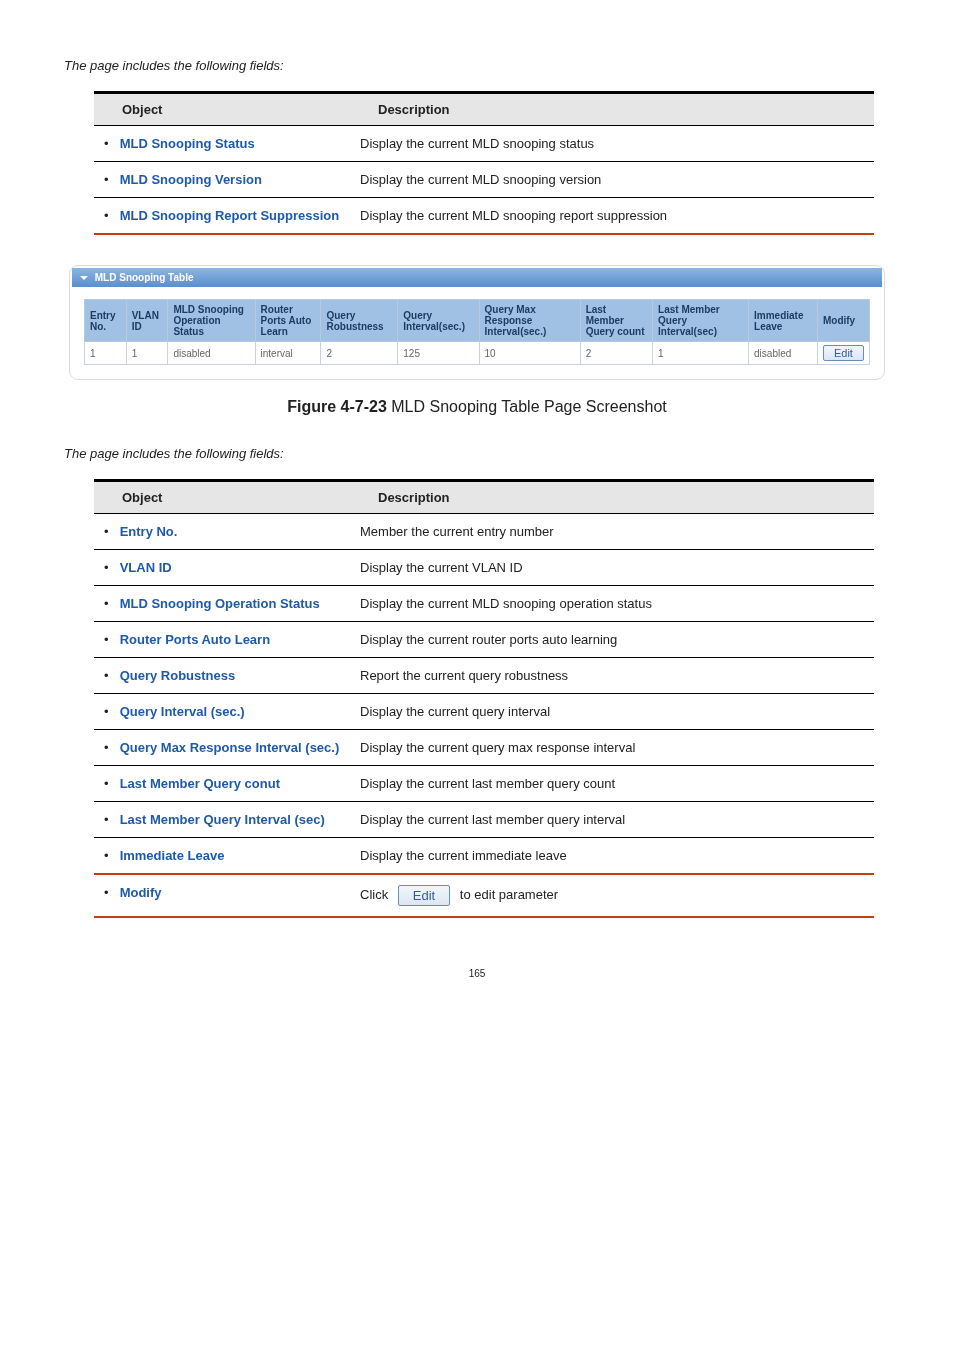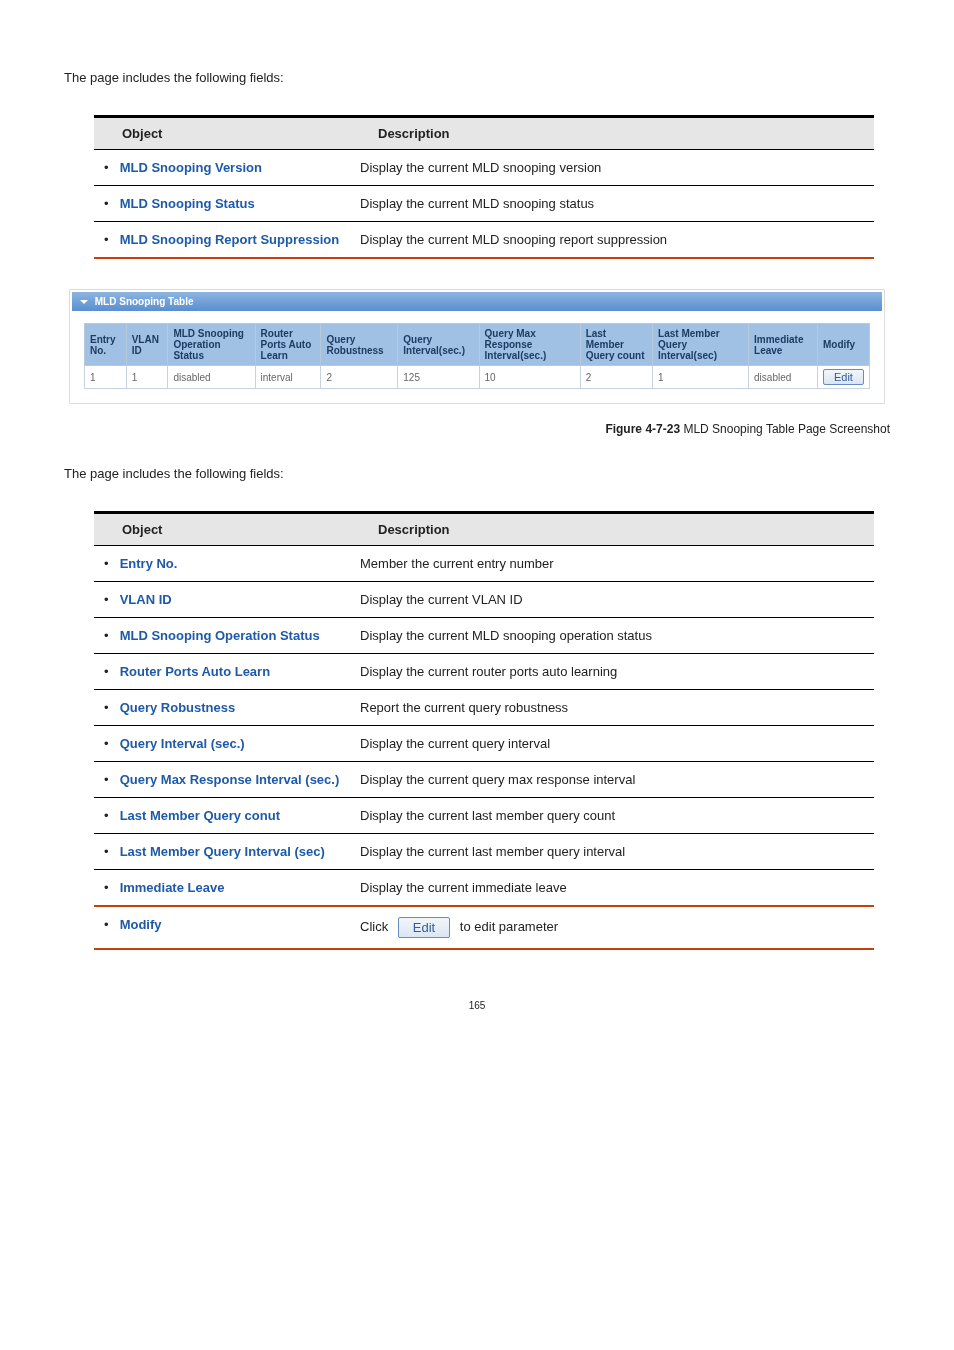--- a/index.html
+++ b/index.html
@@ -1,57 +1,57 @@
 <!DOCTYPE html>
 <html><head>
 <meta charset="utf-8">
 <style>
   body{font-family:Arial,Helvetica,sans-serif;font-size:13px;color:#222;margin:40px 64px 40px 64px;}
-  .intro{margin:30px 0;}
+  .intro{margin:18px 0;font-style:italic;}
   .obj-table{border-collapse:collapse;width:780px;margin-left:30px;}
   .obj-table th{background:#e6e6e6;text-align:left;padding:8px 28px;font-weight:bold;border-top:3px solid #000;border-bottom:1px solid #000;}
   .obj-table td{padding:10px 10px;border-bottom:1px solid #000;vertical-align:top;}
   .obj-table tr:last-child td{border-bottom:2px solid #c2410c;}
   .obj-cell{width:200px;}
   .bullet{display:inline-block;width:12px;}
   .obj-label{color:#1e5aa8;font-weight:bold;}
   
-  .shot-outer{background:#fff;border:1px solid #dcdcdc;border-radius:1px;width:810px;margin:30px auto 0 auto;padding:2px;}
+  .shot-outer{background:#fff;border:1px solid #dcdcdc;border-radius:9px;width:810px;margin:30px auto 0 auto;padding:2px;}
   .panel-titlebar{background:linear-gradient(#8cb5e0,#5a8ecf);color:#fff;font-size:10px;padding:4px 8px;font-weight:bold;position:relative;}
   .panel-titlebar .caret{display:inline-block;width:0;height:0;border-left:4px solid transparent;border-right:4px solid transparent;border-top:4px solid #fff;margin-right:4px;vertical-align:middle;}
   .panel-body{padding:12px;}
   .data-table{border-collapse:collapse;width:100%;font-size:10px;}
   .data-table th{background:#a0c1e3;color:#1e3c63;text-align:left;padding:4px 5px;border:1px solid #b7c9dd;font-weight:bold;}
   .data-table td{background:#fff;border:1px solid #c7d3e0;padding:3px 5px;color:#666;}
   .edit-btn{display:inline-block;border:1px solid #6a8bbf;background:linear-gradient(#f2f6fb,#dbe6f3);color:#335d97;padding:1px 10px;font-size:11px;border-radius:2px;}
-  .caption{text-align:right;margin:18px 0 30px 0;font-size:12px;}
+  .caption{text-align:center;margin:18px 0 30px 0;font-size:16px;}
   .caption b{font-weight:bold;}
   .desc-cell .inline-btn{display:inline-block;border:1px solid #6a8bbf;background:linear-gradient(#f2f6fb,#dbe6f3);color:#335d97;padding:2px 14px;font-size:13px;border-radius:2px;margin:0 6px;vertical-align:middle;}
   .page-num{text-align:center;margin-top:50px;font-size:10px;}
 </style>
 </head>
 <body>
 
 <div class="intro">The page includes the following fields:</div>
 
 <table class="obj-table">
   <tbody>
       <tr>
     <th class="obj-cell">Object</th>
     <th>Description</th>
   </tr>
   </tbody>
     <tbody id="t1-body">
       <tr>
+        <td class="obj-cell"><span class="bullet">•</span> <span class="obj-label">MLD Snooping Status</span></td>
+        <td>Display the current MLD snooping status</td>
+      </tr>
+      <tr>
         <td class="obj-cell"><span class="bullet">•</span> <span class="obj-label">MLD Snooping Version</span></td>
         <td>Display the current MLD snooping version</td>
-      </tr>
-      <tr>
-        <td class="obj-cell"><span class="bullet">•</span> <span class="obj-label">MLD Snooping Status</span></td>
-        <td>Display the current MLD snooping status</td>
       </tr>
       <tr>
         <td class="obj-cell"><span class="bullet">•</span> <span class="obj-label">MLD Snooping Report Suppression</span></td>
         <td>Display the current MLD snooping report suppression</td>
       </tr>
     </tbody>
 </table>
 
 <div class="shot-outer">
   <div class="panel-titlebar">

